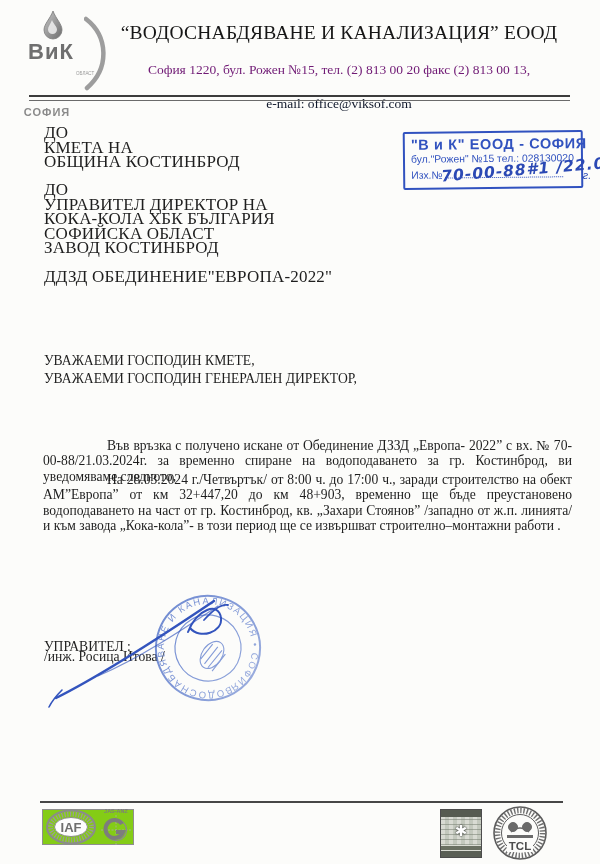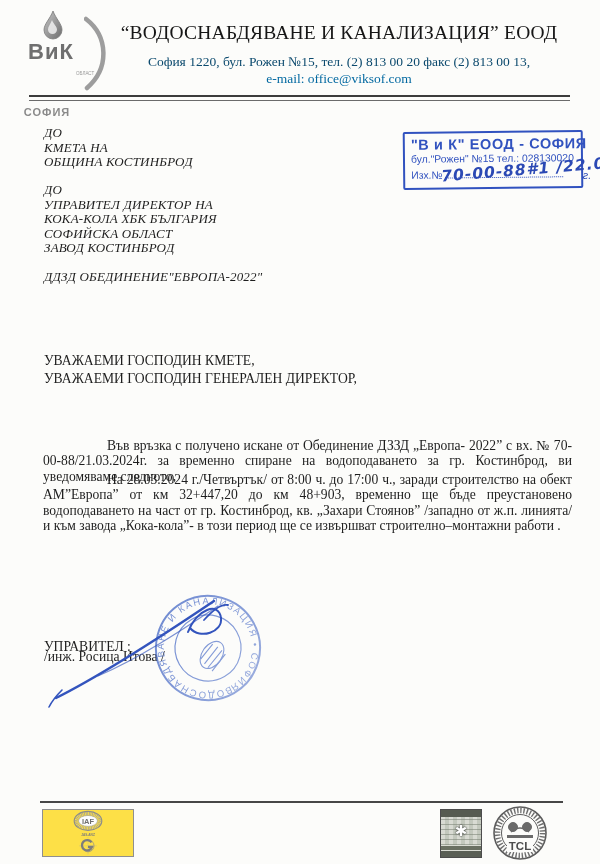--- a/index.html
+++ b/index.html
@@ -14,59 +14,59 @@
       font-family:"Liberation Sans", sans-serif;font-weight:bold;font-size:22px;
       color:#6f6f6f;letter-spacing:1px;line-height:28px;}
   .logo-city{position:absolute;left:2px;top:56px;width:70px;text-align:center;
       font-family:"Liberation Sans", sans-serif;font-weight:bold;font-size:11px;
       color:#8a8a8a;letter-spacing:1px;margin-top:40px;}
   .logo-region{position:absolute;left:66px;top:61px;font-family:"Liberation Sans", sans-serif;
       font-size:4.5px;color:#9a9a9a;}
   .logo-swoosh{position:absolute;left:74px;top:6px;}
   .header-text{position:absolute;left:100px;top:22px;width:478px;text-align:center;}
   .company-name{font-size:19.5px;letter-spacing:0.2px;white-space:nowrap;color:#161616;}
-  .address-line{font-size:13.5px;margin-top:10px;color:#0c4a6e;}
-  .email-line{font-size:13.5px;margin-top:1px;color:#0369a1;}
+  .address-line{font-size:13.5px;margin-top:18px;color:#701a75;}
+  .email-line{font-size:13.5px;margin-top:18px;color:#0f172a;}
   .header-rule{position:absolute;left:29px;top:95px;width:541px;height:3px;
       border-top:2.4px solid #3c3c3c;border-bottom:1.1px solid #6b6b6b;}
 
   
   .reg-stamp{position:absolute;left:403px;top:131px;width:180px;height:58px;
       border:2.4px solid #3152bf;border-radius:2px;transform:rotate(-0.6deg);
       font-family:"Liberation Sans", sans-serif;color:#3152bf;padding:3px 6px 2px 6px;
       box-sizing:border-box;background:rgba(255,255,255,0.0);}
   .reg-line1{font-size:14.5px;font-weight:bold;letter-spacing:0.6px;white-space:nowrap;}
   .reg-line2{font-size:10.4px;margin-top:1px;white-space:nowrap;}
   .reg-line3{position:relative;font-size:10.4px;margin-top:4px;}
   .reg-dots{display:inline-block;width:118px;border-bottom:1.3px dotted #3152bf;height:9px;}
   .reg-hand{position:absolute;left:30px;top:-7px;width:170px;font-size:15.5px;
       font-style:italic;font-weight:bold;color:#2b49b4;transform:rotate(-4deg);
       letter-spacing:1px;white-space:nowrap;font-family:"DejaVu Sans", sans-serif;}
   .reg-suffix{position:absolute;right:-16px;top:2px;font-size:11px;color:#2b49b4;font-style:italic;}
 
   
-  .addr-block{position:absolute;left:44px;font-size:13px;line-height:14.6px;letter-spacing:0.2px;font-style:italic;}
+  .addr-block{position:absolute;left:44px;font-size:17px;line-height:14.6px;letter-spacing:0.2px;}
   .addr-1{top:126px;} .addr-2{top:183px;} .addr-3{top:270px;}
 
   
   .salutation{position:absolute;left:44px;top:352px;font-size:13.6px;line-height:17.5px;}
   .para{position:absolute;left:43px;width:529px;font-size:13.6px;line-height:15.4px;
       text-align:justify;text-indent:64px;}
   .para-1{top:438px;} .para-2{top:472px;}
 
   
   .sig-title{position:absolute;left:44px;top:615px;font-size:13.6px;margin-top:24px;}
   .sig-name{position:absolute;left:44px;top:649px;font-size:13.6px;}
   .sig-overlay{position:absolute;left:40px;top:570px;}
 
   
   .footer-rule{position:absolute;left:40px;top:801px;width:523px;height:2.4px;background:#474747;}
-  .accr-box{position:absolute;left:42px;top:809px;width:92px;height:48px;
+  .accr-box{position:absolute;left:42px;top:809px;width:92px;height:36px;
       border:1.4px solid #8f8f8f;display:flex;align-items:center;justify-content:space-around;
-      box-sizing:border-box;background:#fde047;flex-direction:column;}
+      box-sizing:border-box;background:#84cc16;}
   .iso-block{position:absolute;left:230px;top:808px;width:142px;text-align:center;
       font-size:13.2px;line-height:14.2px;color:#222;}
   .cert-badge{position:absolute;left:440px;top:809px;width:42px;height:49px;
       border:1px solid #4c4c4c;box-sizing:border-box;display:flex;flex-direction:column;
       background:#dadcd4;}
   .cb-top{height:7px;background:#565b50;}
   .cb-mid{flex:1;position:relative;
       background:repeating-linear-gradient(0deg, rgba(120,128,114,0.55) 0 1px, transparent 1px 5px),
                  repeating-linear-gradient(90deg,#d9dbd3 0 4px,#c3c8bd 4px 8px);}
   .cb-seal{position:absolute;inset:0;display:flex;align-items:center;justify-content:center;

